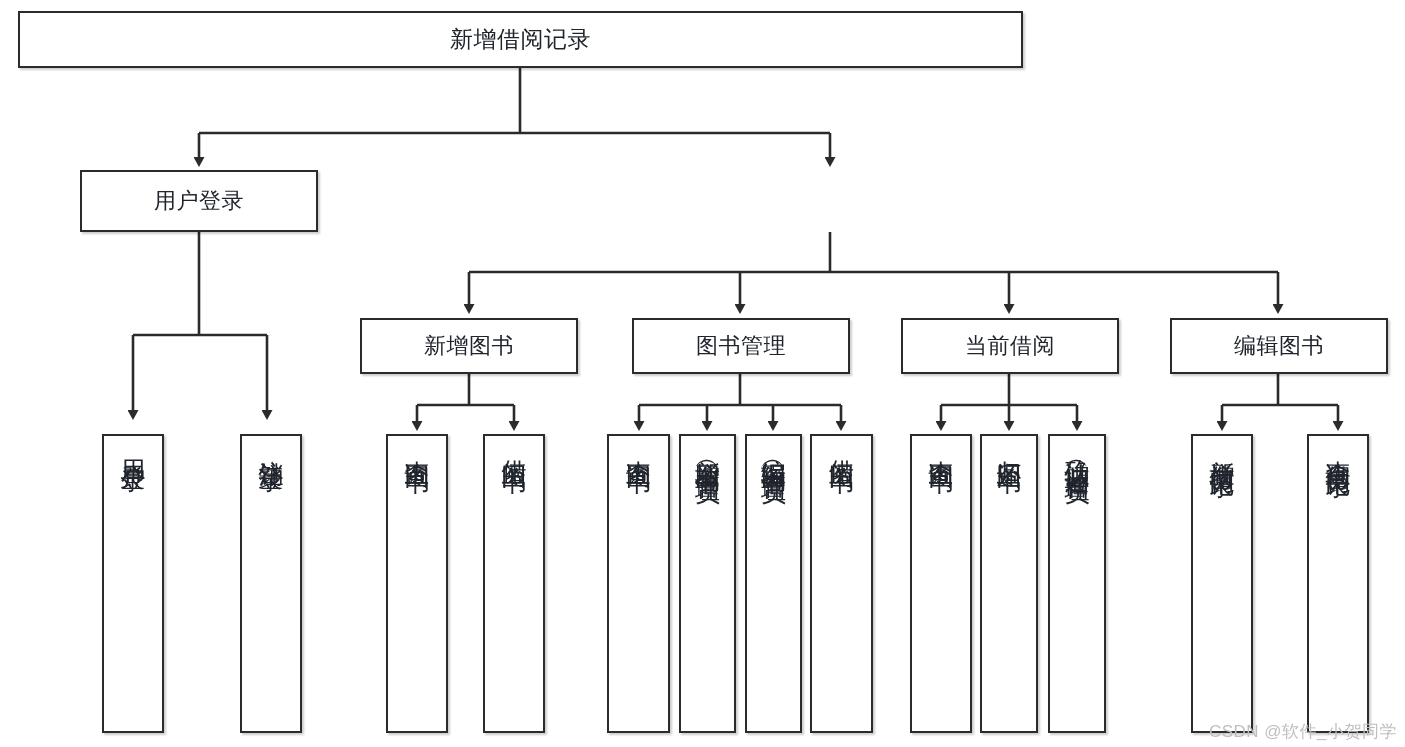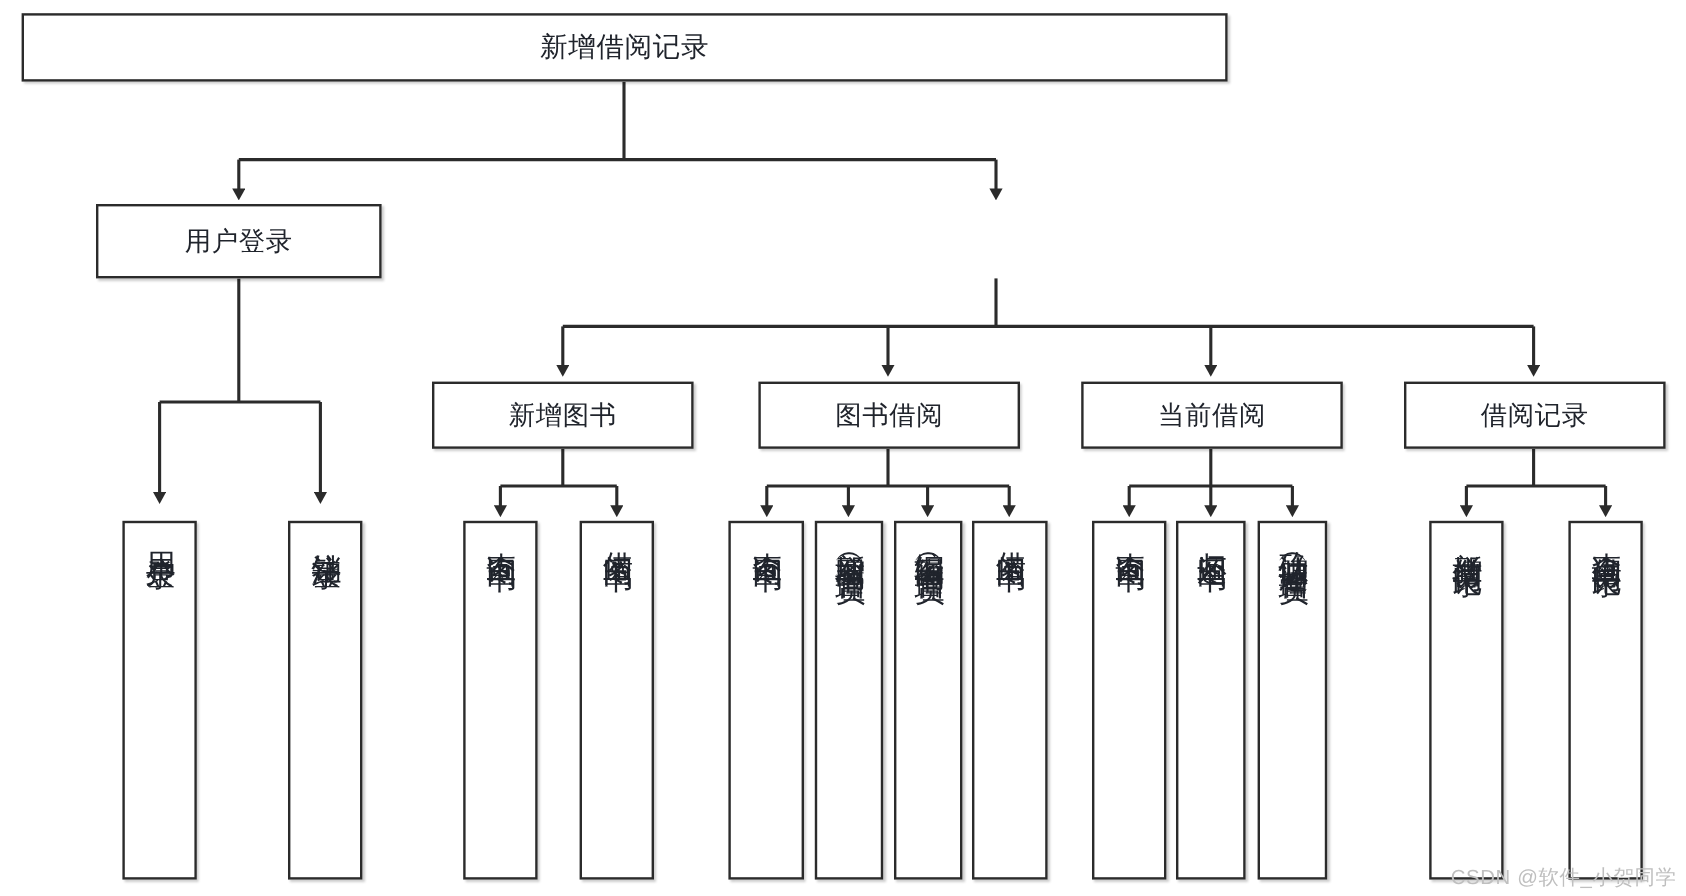--- a/index.html
+++ b/index.html
@@ -140,29 +140,29 @@
   <div class="node horiz" style="left:80px; top:170px; width:238px; height:62px;">
     <span class="node-label">用户登录</span>
   </div>
 
 
   <div class="node horiz" style="left:360px; top:318px; width:218px; height:56px;">
     <span class="node-label">新增图书</span>
   </div>
 
   <div class="node horiz" style="left:632px; top:318px; width:218px; height:56px;">
-    <span class="node-label">图书借阅</span>
+    <span class="node-label">图书管理</span>
   </div>
 
   <div class="node horiz" style="left:901px; top:318px; width:218px; height:56px;">
     <span class="node-label">当前借阅</span>
   </div>
 
   <div class="node horiz" style="left:1170px; top:318px; width:218px; height:56px;">
-    <span class="node-label">借阅记录</span>
+    <span class="node-label">编辑图书</span>
   </div>
 
   <div class="node vert" style="left:102px; top:434px; width:62px; height:299px;">
     <span class="node-label">用户登录</span>
   </div>
 
   <div class="node vert" style="left:240px; top:434px; width:62px; height:299px;">
     <span class="node-label">注销登录</span>
   </div>
 

